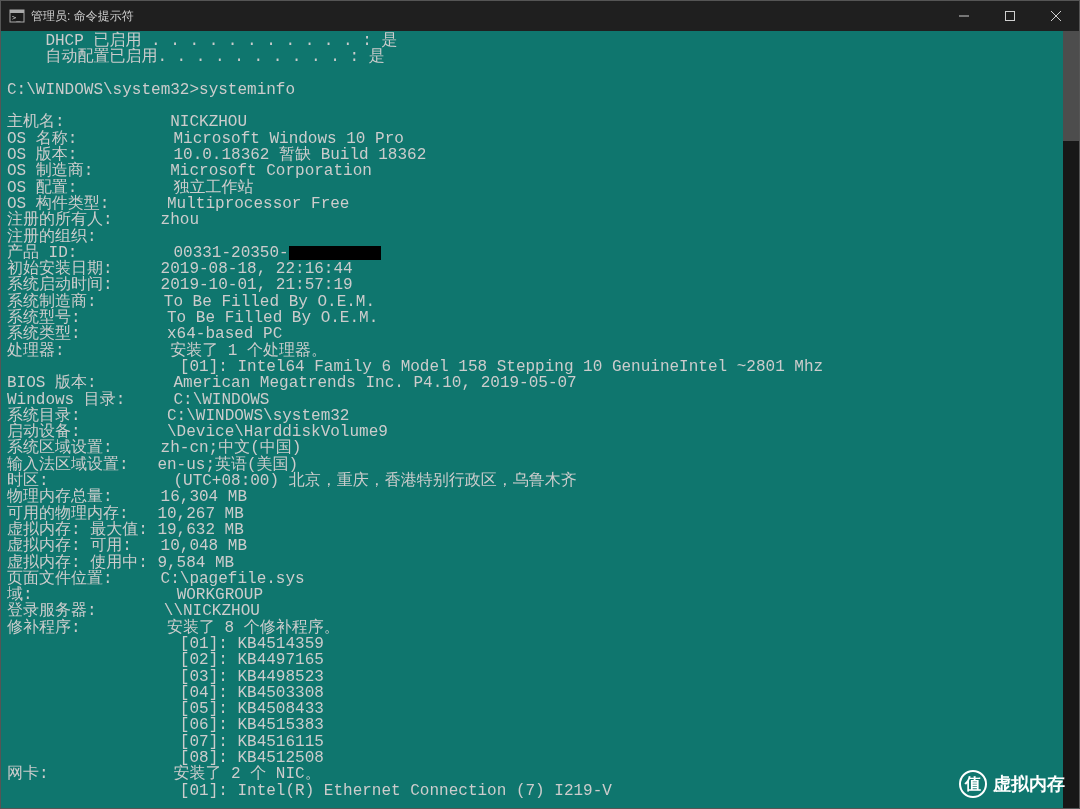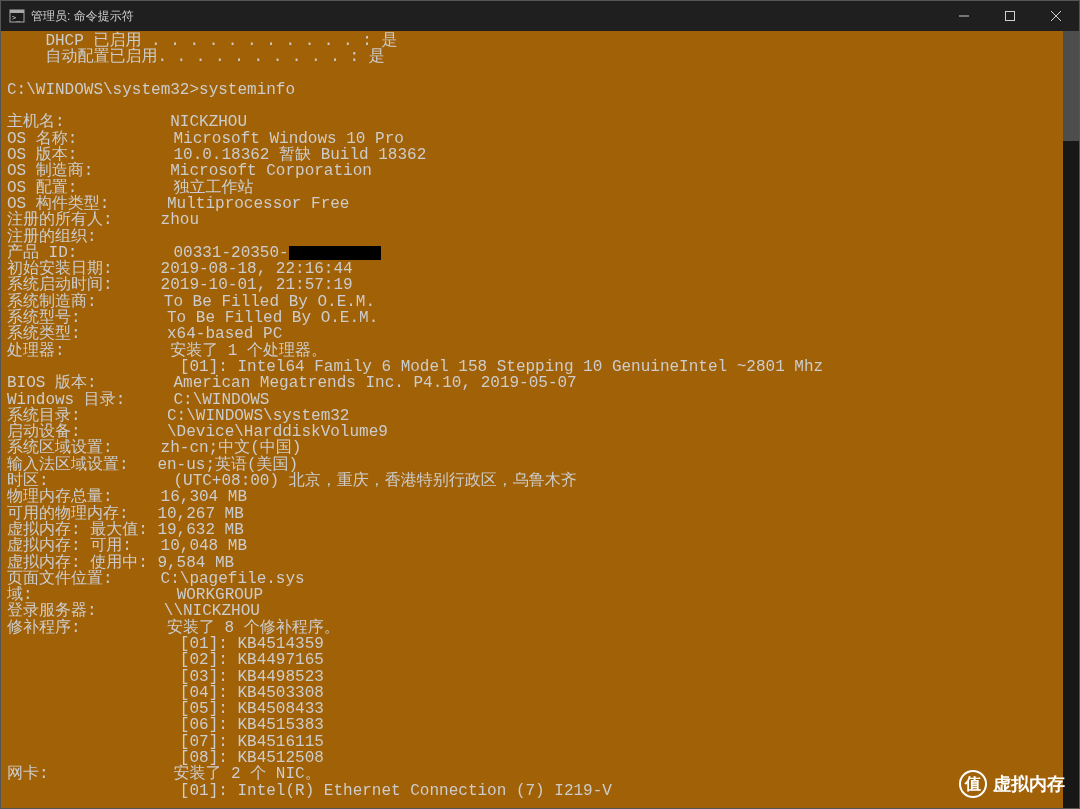--- a/index.html
+++ b/index.html
@@ -49,21 +49,21 @@
     display: flex;
     align-items: center;
     justify-content: center;
     color: #cfcfcf;
   }
   .win-btn svg { width:10px; height:10px; stroke:#cfcfcf; stroke-width:1; fill:none; }
   .console-wrap {
     flex: 1 1 auto;
     position: relative;
     display: flex;
-    background: #a16207;
+    background: #0f766e;
   }
   .console {
     flex: 1 1 auto;
     padding: 2px 0 0 6px;
     color: #cccccc;
     font-size: 16px;
     line-height: 16.3px;
     white-space: pre;
     font-family: "NSimSun", "SimSun", "Consolas", "Courier New", monospace;
     overflow: hidden;

